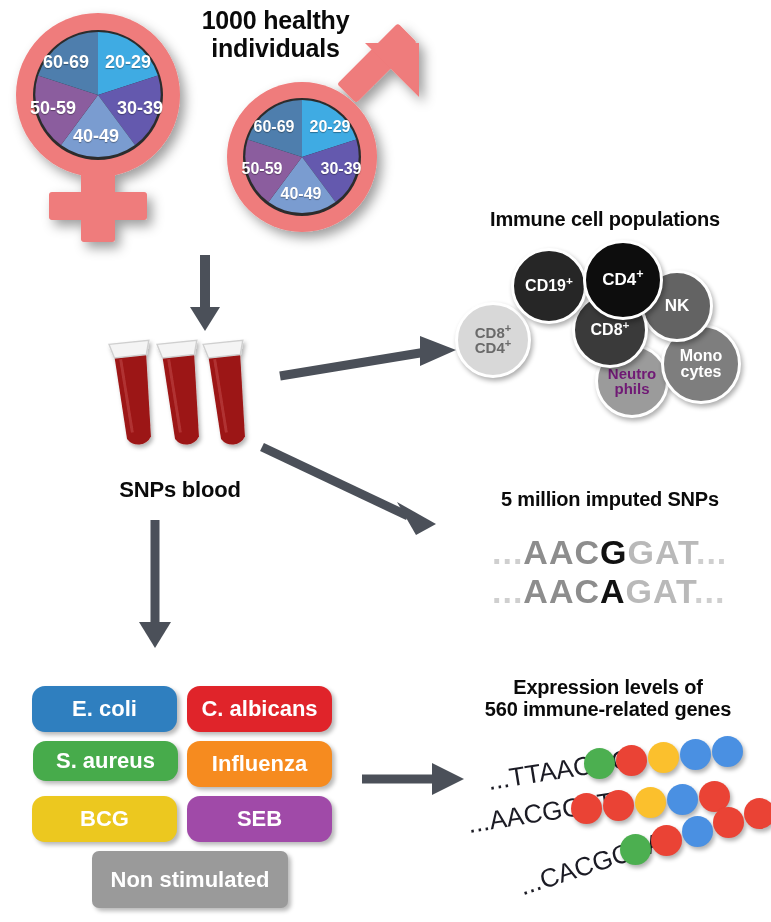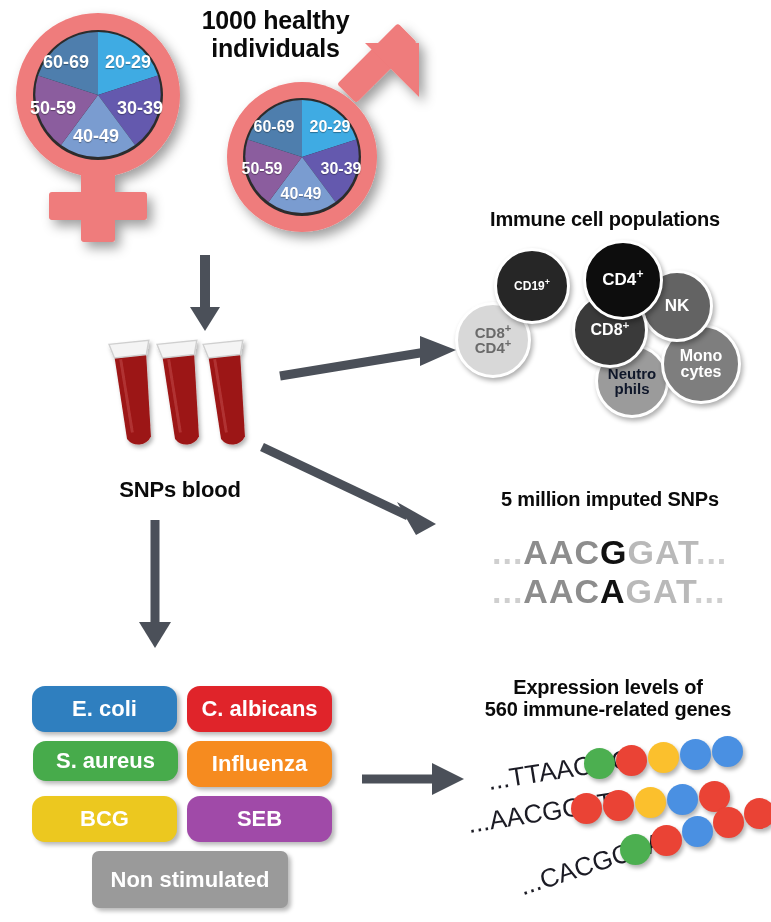--- a/index.html
+++ b/index.html
@@ -179,37 +179,37 @@
 
 <div class="cellgroup" style="left:455px;top:240px;width:300px;height:180px;">
 
   <div class="cell" style="left:0px;top:62px;width:76px;height:76px;background:#d8d8d8;color:#6a6a6a;font-size:15px;">
     <span>
       CD8<sup class="sup">+</sup><br>CD4<sup class="sup">+</sup>
     </span>
   </div>
 
 
-  <div class="cell" style="left:140px;top:104px;width:74px;height:74px;background:#9b9b9b;color:#0f172a;font-size:15px;">
+  <div class="cell" style="left:140px;top:104px;width:74px;height:74px;background:#9b9b9b;color:#701a75;font-size:15px;">
     <span>Neutro<br>phils</span>
   </div>
 
   <div class="cell" style="left:206px;top:84px;width:80px;height:80px;background:#7e7e7e;color:#ffffff;font-size:16px;">
     <span>Mono<br>cytes</span>
   </div>
 
   <div class="cell" style="left:186px;top:30px;width:72px;height:72px;background:#636363;color:#ffffff;font-size:17px;">
     <span>NK</span>
   </div>
 
   <div class="cell" style="left:117px;top:52px;width:76px;height:76px;background:#3a3a3a;color:#ffffff;font-size:16px;">
     <span>CD8<sup class="sup">+</sup></span>
   </div>
 
-  <div class="cell" style="left:39px;top:8px;width:76px;height:76px;background:#262626;color:#ffffff;font-size:12px;">
+  <div class="cell" style="left:56px;top:8px;width:76px;height:76px;background:#262626;color:#ffffff;font-size:16px;">
     <span>CD19<sup class="sup">+</sup></span>
   </div>
 
   <div class="cell" style="left:128px;top:0px;width:80px;height:80px;background:#0d0d0d;color:#ffffff;font-size:17px;">
     <span>CD4<sup class="sup">+</sup></span>
   </div>
 </div>
 
 <div class="ttl abs" style="left:460px;top:488px;width:300px;font-size:20px;">
   <span>5 million imputed SNPs</span>

